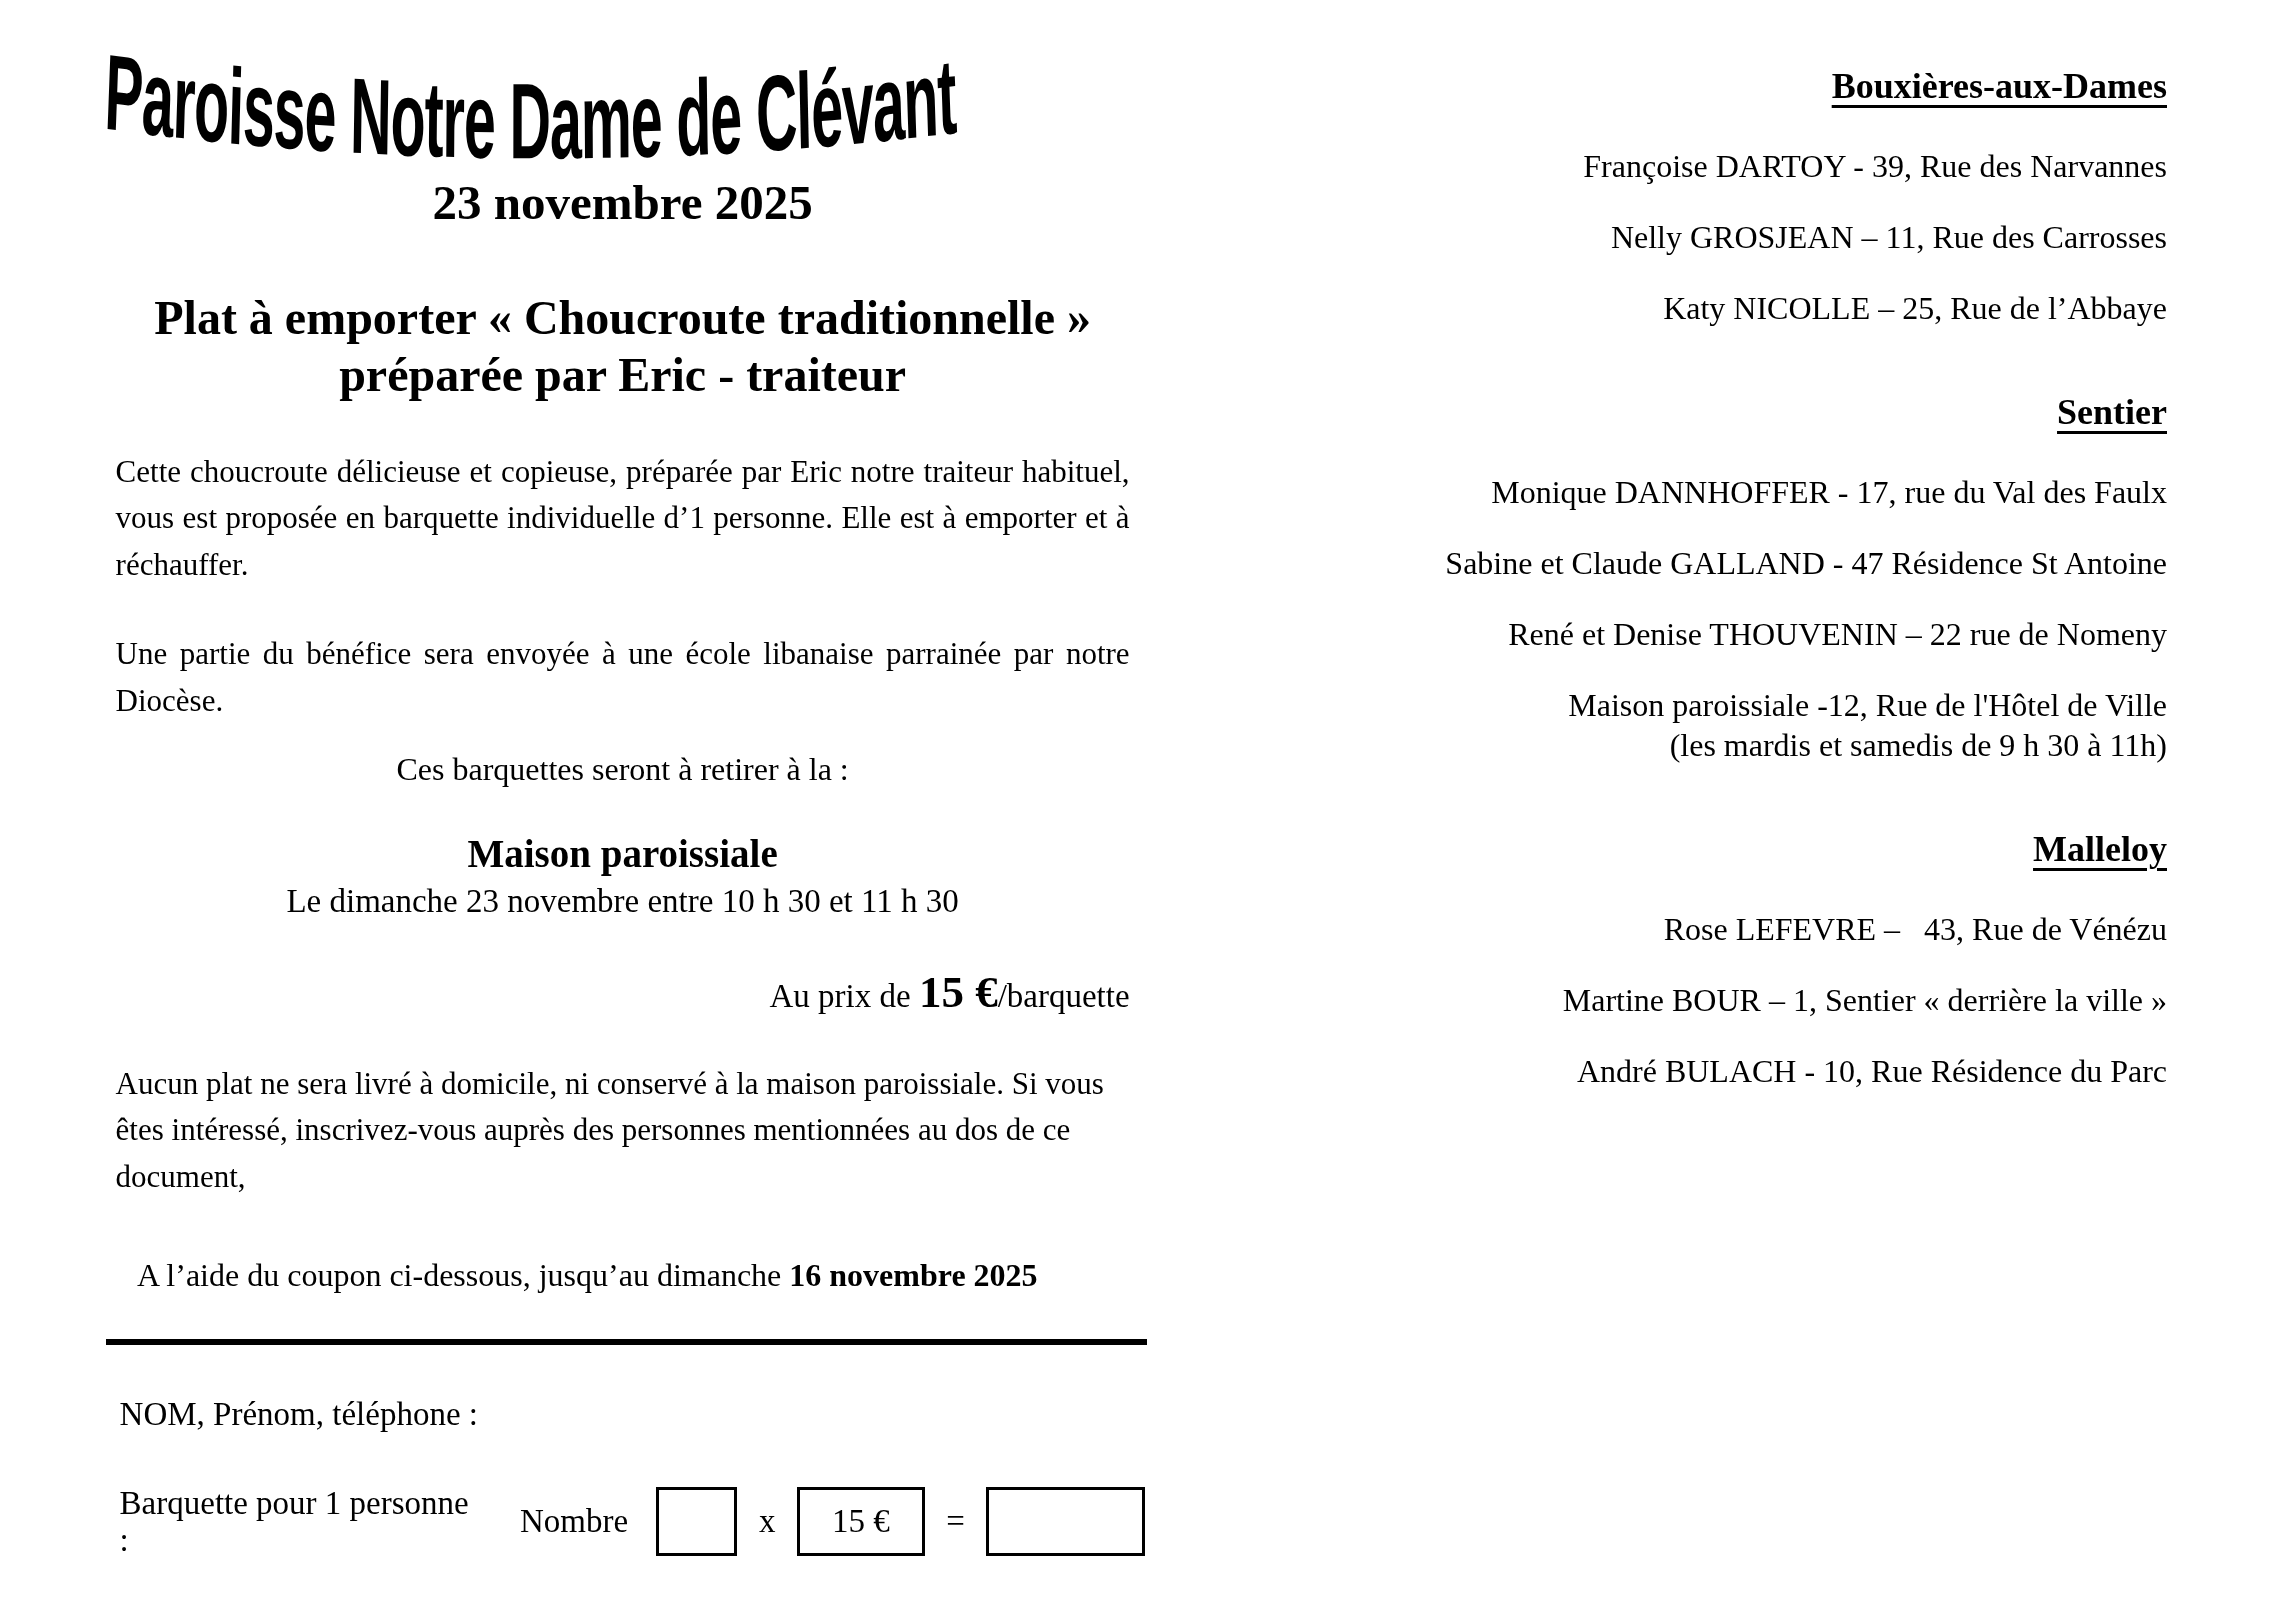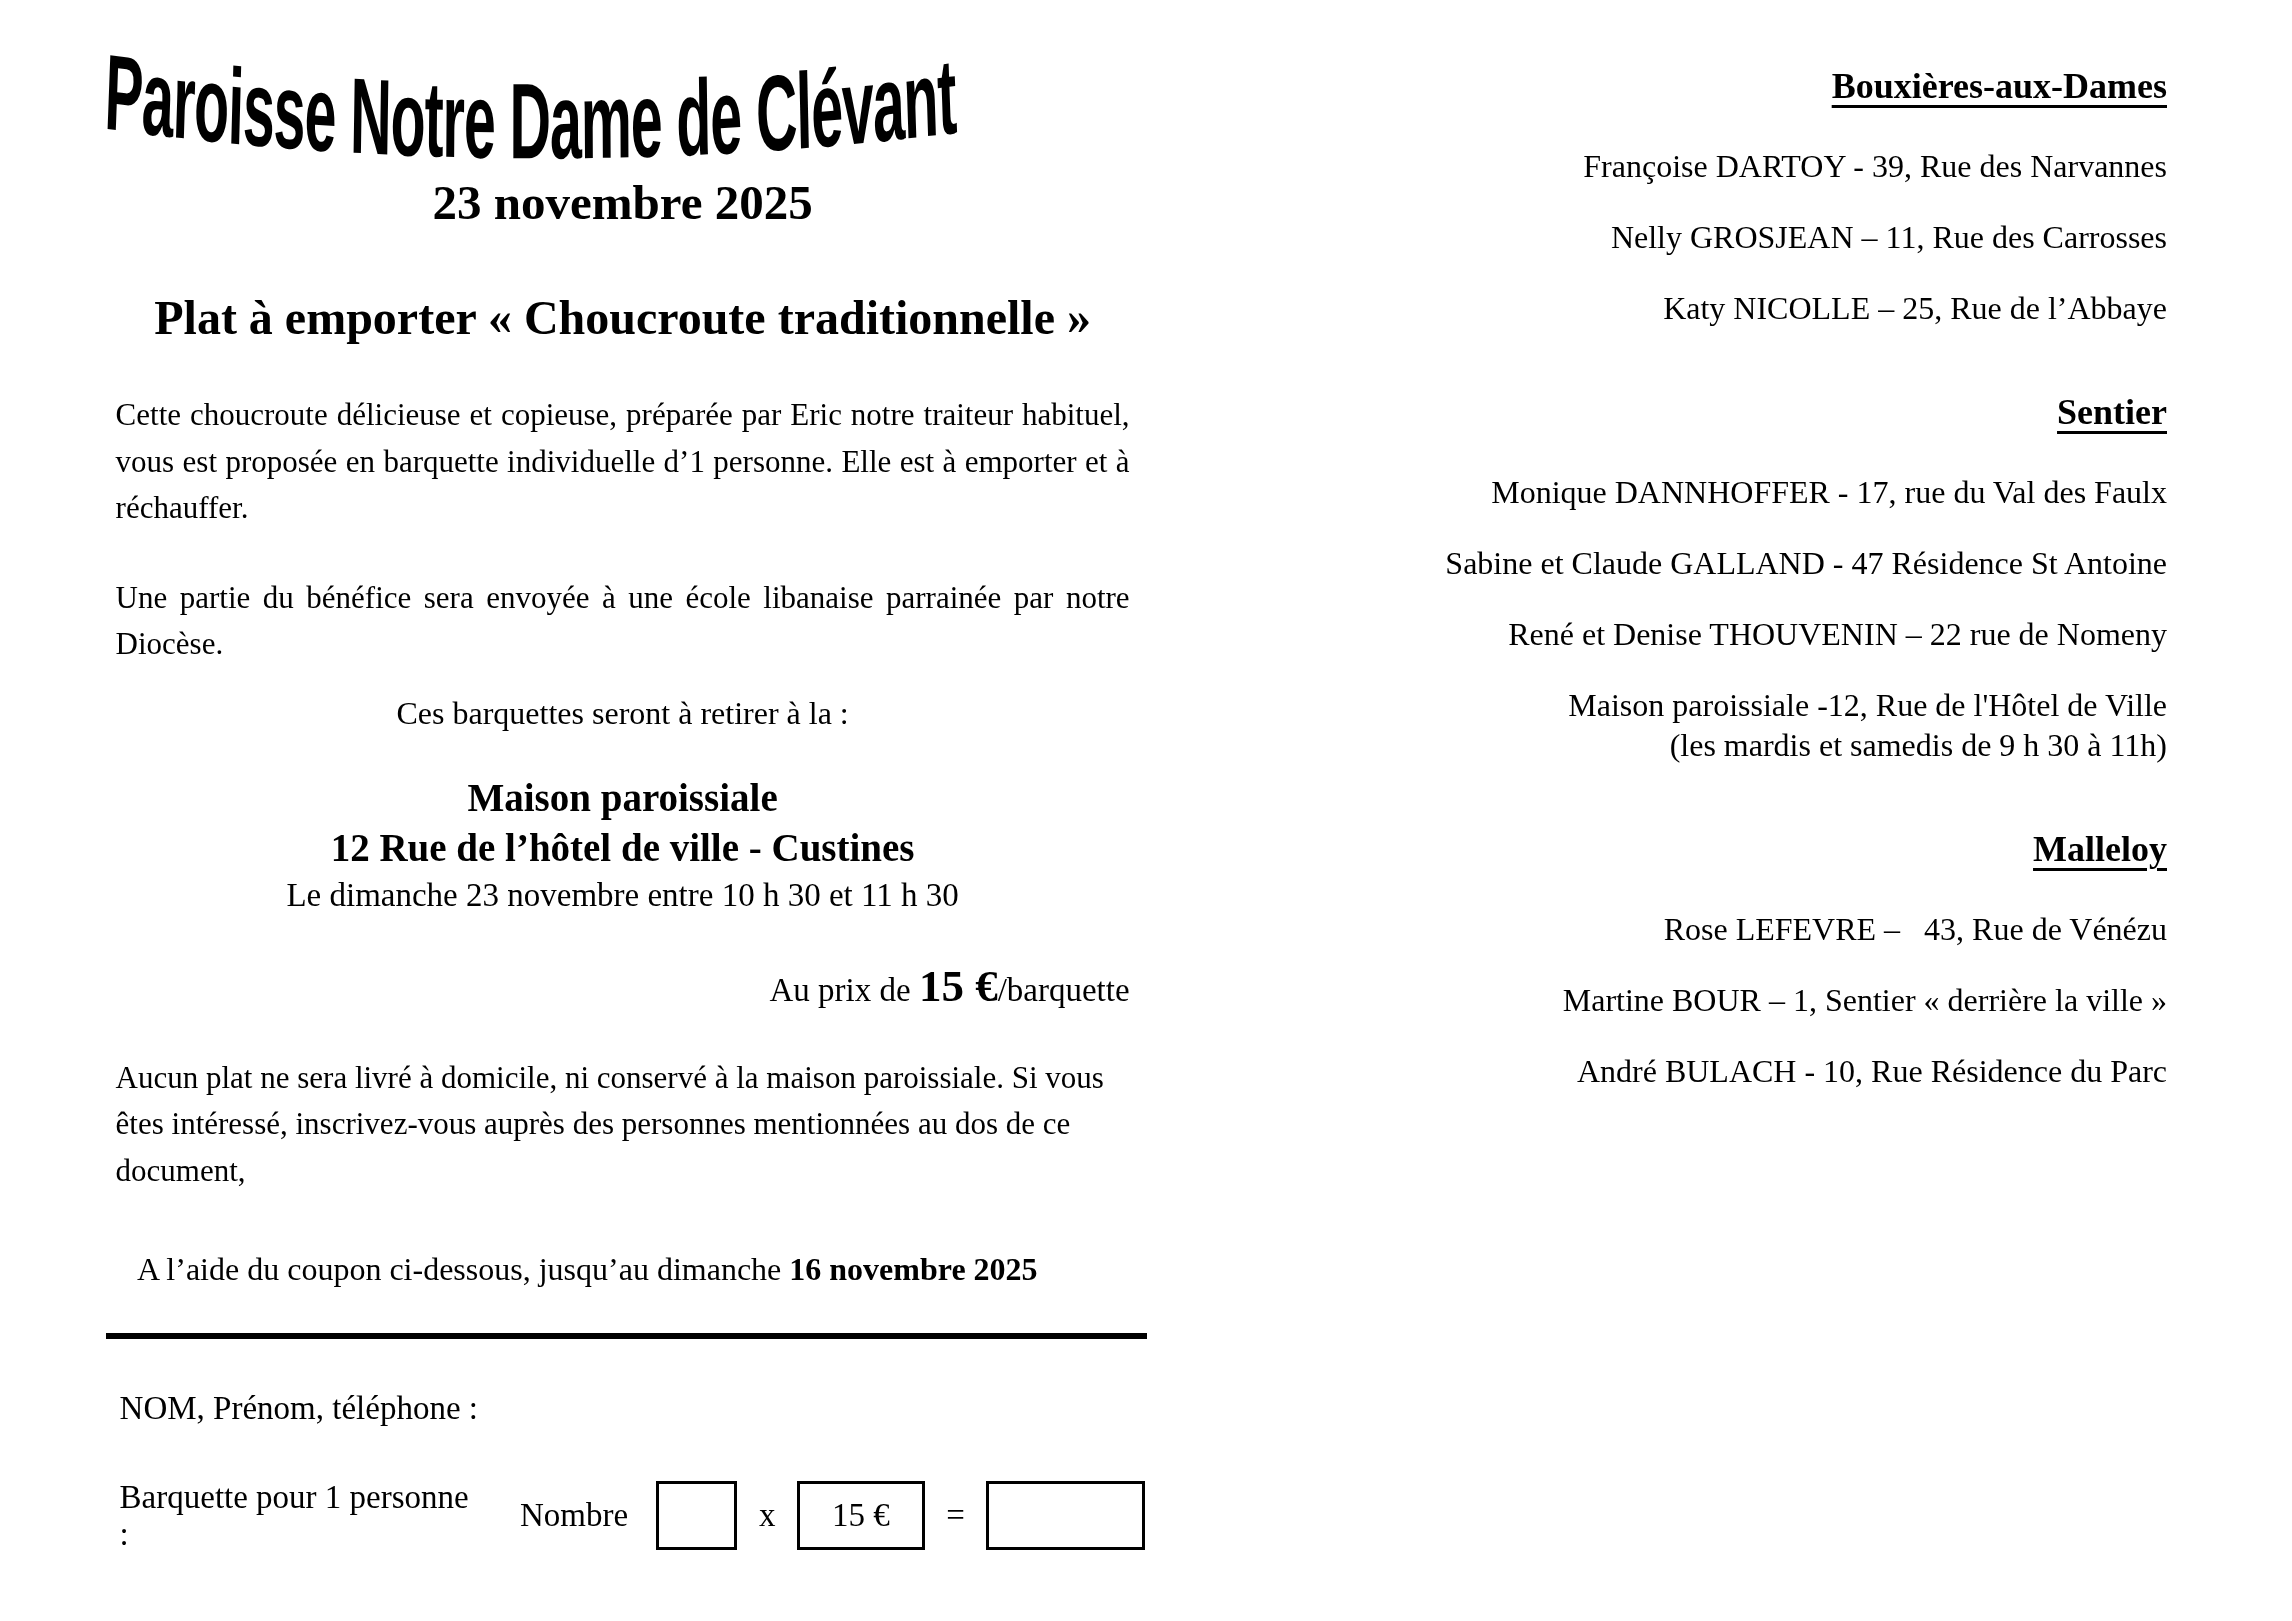--- a/index.html
+++ b/index.html
@@ -146,31 +146,31 @@
       <text font-family="Liberation Sans, sans-serif" font-weight="bold" font-size="58.5" letter-spacing="-1" fill="#000000">
         <textPath href="#titleArc">Paroisse Notre Dame de Clévant</textPath>
       </text>
     </svg>
   </div>
 
   <div class="date-line">23 novembre 2025</div>
 
   <div class="main-heading">
     <div>Plat à emporter « Choucroute traditionnelle »</div>
+    <div>préparée par Eric - traiteur</div>
   </div>
 
   <div class="para">Cette choucroute délicieuse et copieuse, préparée par Eric notre traiteur habituel, vous est proposée en barquette individuelle d’1 personne. Elle est à emporter et à réchauffer.</div>
 
   <div class="para second">Une partie du bénéfice sera envoyée à une école libanaise parrainée par notre Diocèse.</div>
 
   <div class="retrait-intro">Ces barquettes seront à retirer à la :</div>
 
   <div class="maison-block">
     <div class="b40">Maison paroissiale</div>
-    <div class="b40">12 Rue de l’hôtel de ville - Custines</div>
     <div class="r34">Le dimanche 23 novembre entre 10 h 30 et 11 h 30</div>
   </div>
 
   <div class="price-line">
     <span>Au prix de </span><span class="big">15 €</span><span>/barquette</span>
   </div>
 
   <div class="note-para">Aucun plat ne sera livré à domicile, ni conservé à la maison paroissiale. Si vous êtes intéressé, inscrivez-vous auprès des personnes mentionnées au dos de ce document,</div>
 
   <div class="coupon-line">

